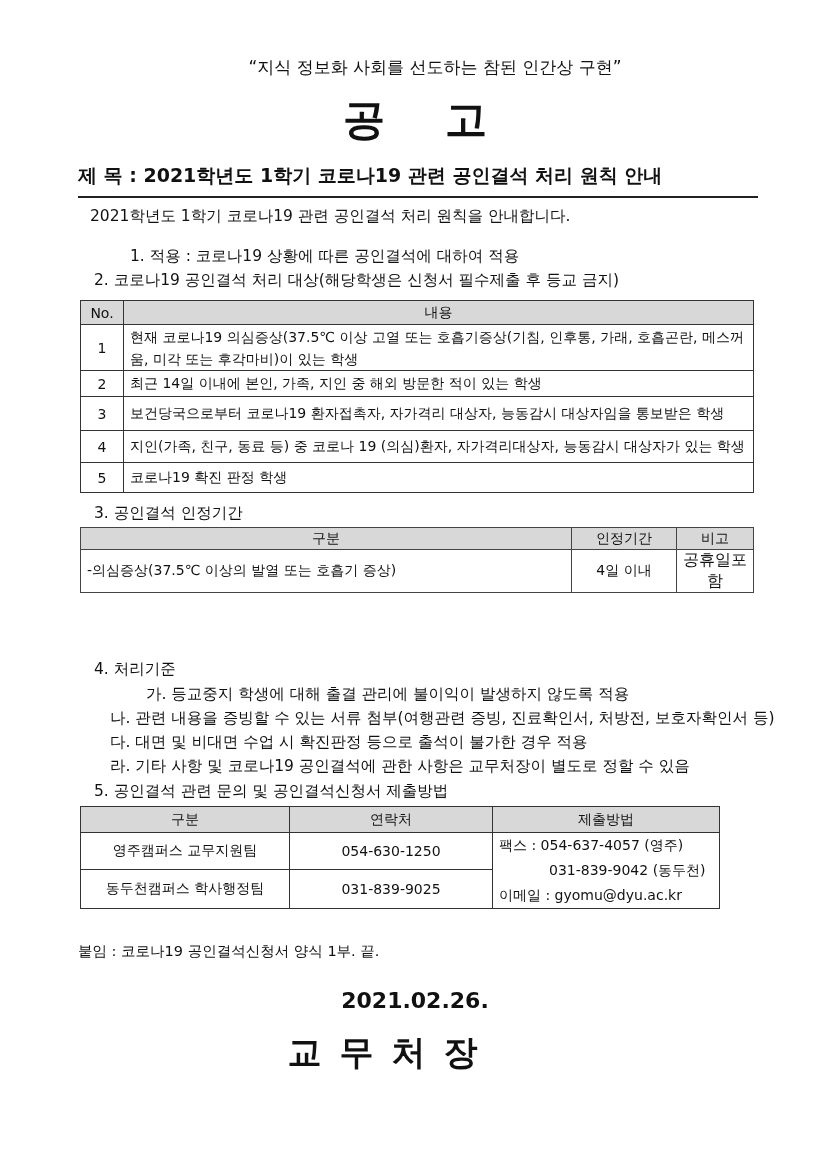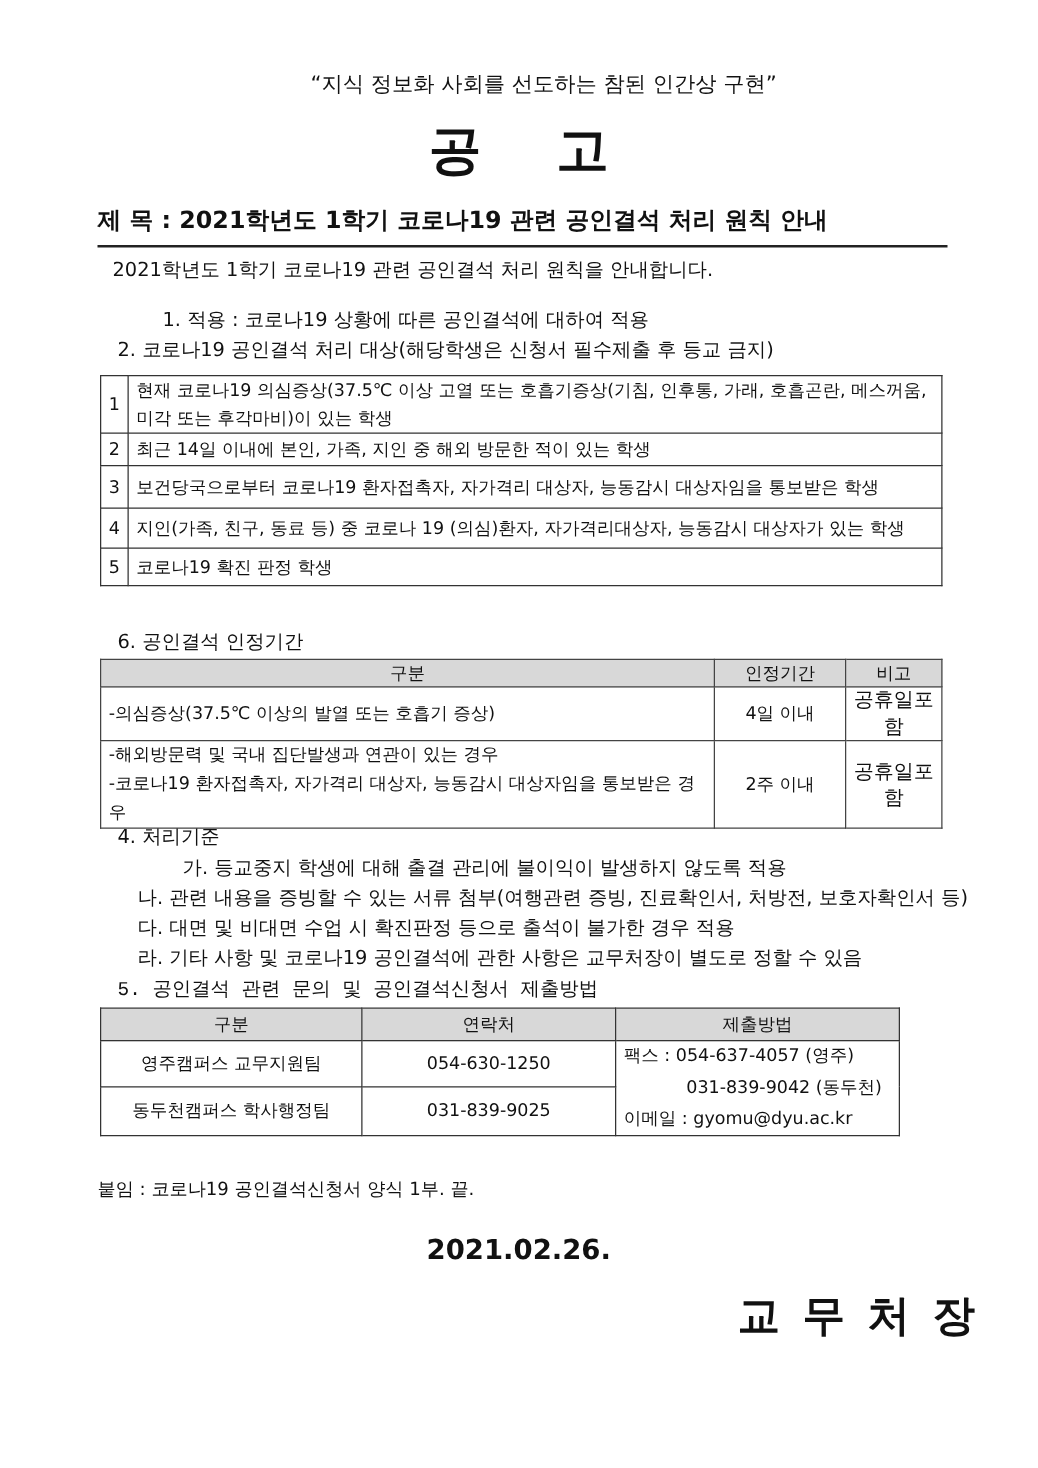--- a/index.html
+++ b/index.html
@@ -18,35 +18,39 @@
     td, th { border: 1px solid #333; padding: 0 6px; font-weight: normal; }
     th { background: #d8d8d8; text-align: center; }
     .c { text-align: center; }
     .t2 th, .t2 td { border-color: #444; }
     .t1 { top: 300px; left: 80px; width: 674px; }
     .t2 { top: 527px; left: 80px; width: 674px; }
     .t3 { top: 806px; left: 80px; width: 640px; }
     .small { font-size: 16px; }
     .footer-note { top: 942px; left: 78px; font-size: 14.5px; }
     .date { top: 988px; left: 0; width: 830px; text-align: center; font-size: 22px; font-weight: bold; }
-    .signer { top: 1030px; left: 0; width: 765px; text-align: right; font-size: 34px; font-weight: bold; letter-spacing: 18px; text-indent: 18px; padding-left: 33px; }
+    .signer { top: 1030px; left: 0; width: 765px; text-align: center; font-size: 34px; font-weight: bold; letter-spacing: 18px; text-indent: 18px; }
   </style>
 </head>
 <body>
 
 <div class="abs motto">“지식 정보화 사회를 선도하는 참된 인간상 구현”</div>
 <div class="abs doc-title">공고</div>
 <div class="abs subject">제 목 : 2021학년도 1학기 코로나19 관련 공인결석 처리 원칙 안내</div>
 
 <div class="abs intro">2021학년도 1학기 코로나19 관련 공인결석 처리 원칙을 안내합니다.</div>
 <div class="abs line" style="top:246px;left:94px;margin-left:36px;">1. 적용 : 코로나19 상황에 따른 공인결석에 대하여 적용</div>
 <div class="abs line" style="top:270px;left:94px;">2. 코로나19 공인결석 처리 대상(해당학생은 신청서 필수제출 후 등교 금지)</div>
 
 <table class="t1">
   <tbody>
+      <tr style="height:24px;">
+    <th style="width:30px;">No.</th>
+    <th>내용</th>
+  </tr>
   <tr style="height:46px;">
     <td class="c">1</td>
     <td style="line-height:22px;">현재 코로나19 의심증상(37.5℃ 이상 고열 또는 호흡기증상(기침, 인후통, 가래, 호흡곤란, 메스꺼움, 미각 또는 후각마비)이 있는 학생</td>
   </tr>
   <tr style="height:26px;">
     <td class="c">2</td>
     <td>최근 14일 이내에 본인, 가족, 지인 중 해외 방문한 적이 있는 학생</td>
   </tr>
   <tr style="height:34px;">
     <td class="c">3</td>
@@ -56,51 +60,43 @@
     <td class="c">4</td>
     <td>지인(가족, 친구, 동료 등) 중 코로나 19 (의심)환자, 자가격리대상자, 능동감시 대상자가 있는 학생</td>
   </tr>
   <tr style="height:30px;">
     <td class="c">5</td>
     <td>코로나19 확진 판정 학생</td>
   </tr>
 </tbody>
   </table>
 
-<div class="abs line" style="top:503px;left:94px;">6. 공인결석 인정기간</div>
+<div class="abs line" style="top:503px;left:94px;">3. 공인결석 인정기간</div>
 
 <table class="t2">
   <tbody>
       <tr style="height:22px;">
     <th>구분</th>
     <th style="width:92px;">인정기간</th>
     <th style="width:64px;">비고</th>
   </tr>
   <tr style="height:26px;">
     <td>-의심증상(37.5℃ 이상의 발열 또는 호흡기 증상)</td>
     <td class="c">4일 이내</td>
     <td class="c small">공휴일포함</td>
   </tr>
-  <tr style="height:48px;">
-    <td style="line-height:23px;">
-      <div>-해외방문력 및 국내 집단발생과 연관이 있는 경우</div>
-      <div>-코로나19 환자접촉자, 자가격리 대상자, 능동감시 대상자임을 통보받은 경우</div>
-    </td>
-    <td class="c">2주 이내</td>
-    <td class="c small">공휴일포함</td>
-  </tr>
 </tbody>
   </table>
 
 <div class="abs line" style="top:659px;left:94px;">4. 처리기준</div>
 <div class="abs line" style="top:684px;left:110px;margin-left:36px;">가. 등교중지 학생에 대해 출결 관리에 불이익이 발생하지 않도록 적용</div>
 <div class="abs line" style="top:708px;left:110px;">나.  관련 내용을 증빙할 수 있는 서류 첨부(여행관련 증빙, 진료확인서, 처방전, 보호자확인서 등)</div>
 <div class="abs line" style="top:732px;left:110px;">다. 대면 및 비대면 수업 시 확진판정 등으로 출석이 불가한 경우 적용</div>
 <div class="abs line" style="top:756px;left:110px;">라. 기타 사항 및 코로나19 공인결석에 관한 사항은 교무처장이 별도로 정할 수 있음</div>
-<div class="abs line" style="top:781px;left:94px;font-family:Liberation Mono, monospace;">5. 공인결석 관련 문의 및 공인결석신청서 제출방법</div>
+<div class="abs line" style="top:781px;left:94px;">5. 공인결석 관련 문의 및 공인결석신청서 제출방법</div>
 
 <table class="t3">
   <tbody>
       <tr style="height:26px;">
     <th style="width:196px;">구분</th>
     <th style="width:190px;">연락처</th>
     <th>제출방법</th>
   </tr>
   <tr style="height:36px;">
     <td class="c">영주캠퍼스 교무지원팀</td>

